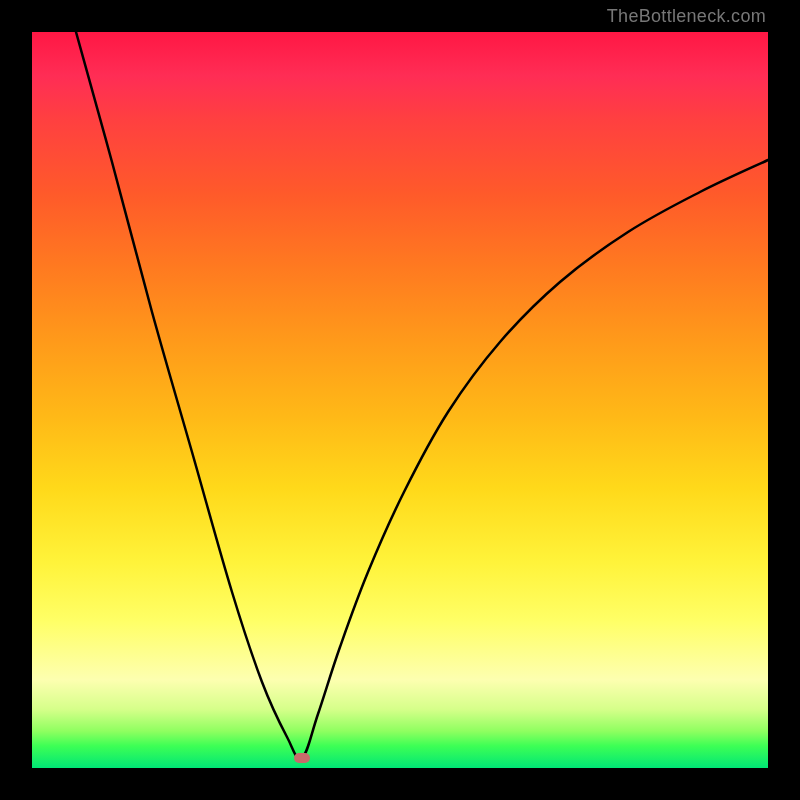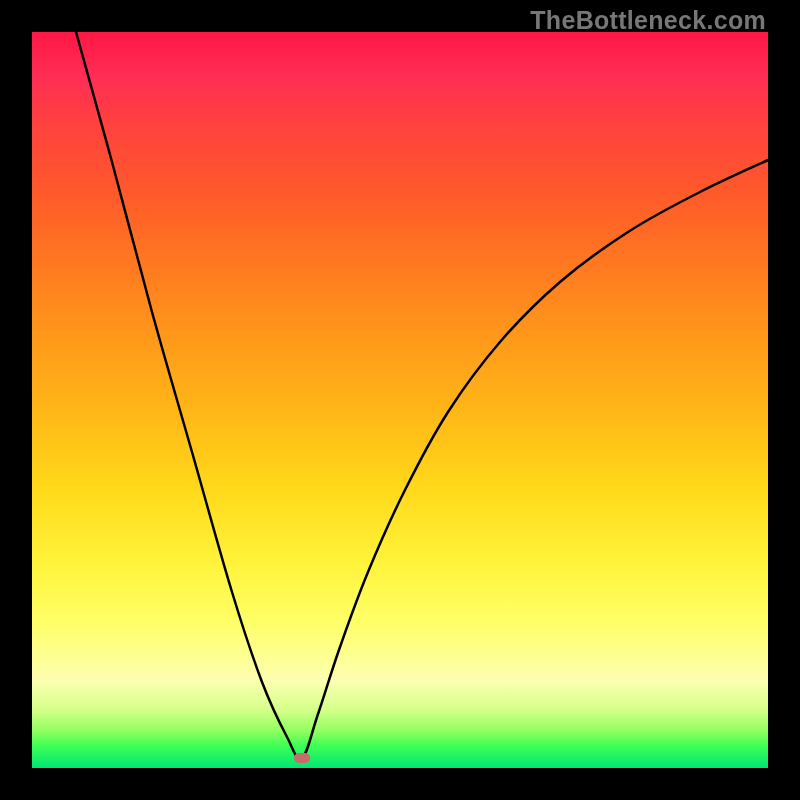--- a/index.html
+++ b/index.html
@@ -32,22 +32,22 @@
       #d6ff8a 92%,
       #8fff60 95%,
       #3dff55 97%,
       #00e676 100%);
   }
   .watermark {
     position: absolute;
     right: 34px;
     top: 6px;
     color: #777;
-    font-size: 25px;
-    font-weight: 700;
+    font-size: 18px;
+    font-weight: 400;
     letter-spacing: 0.3px;
     user-select: none;
   }
   svg.curve {
     position: absolute;
     left: 0;
     top: 0;
     width: 736px;
     height: 736px;
   }

